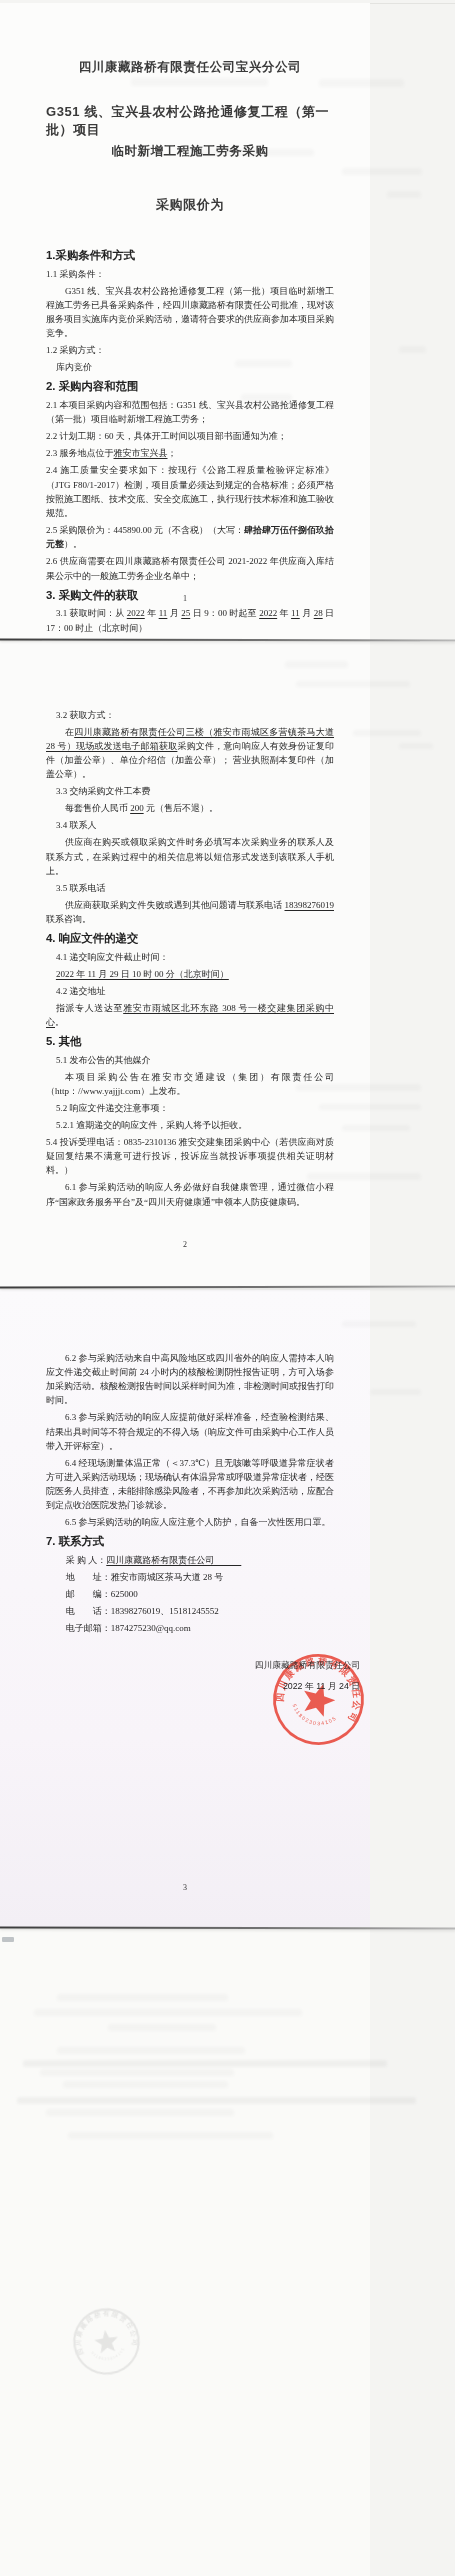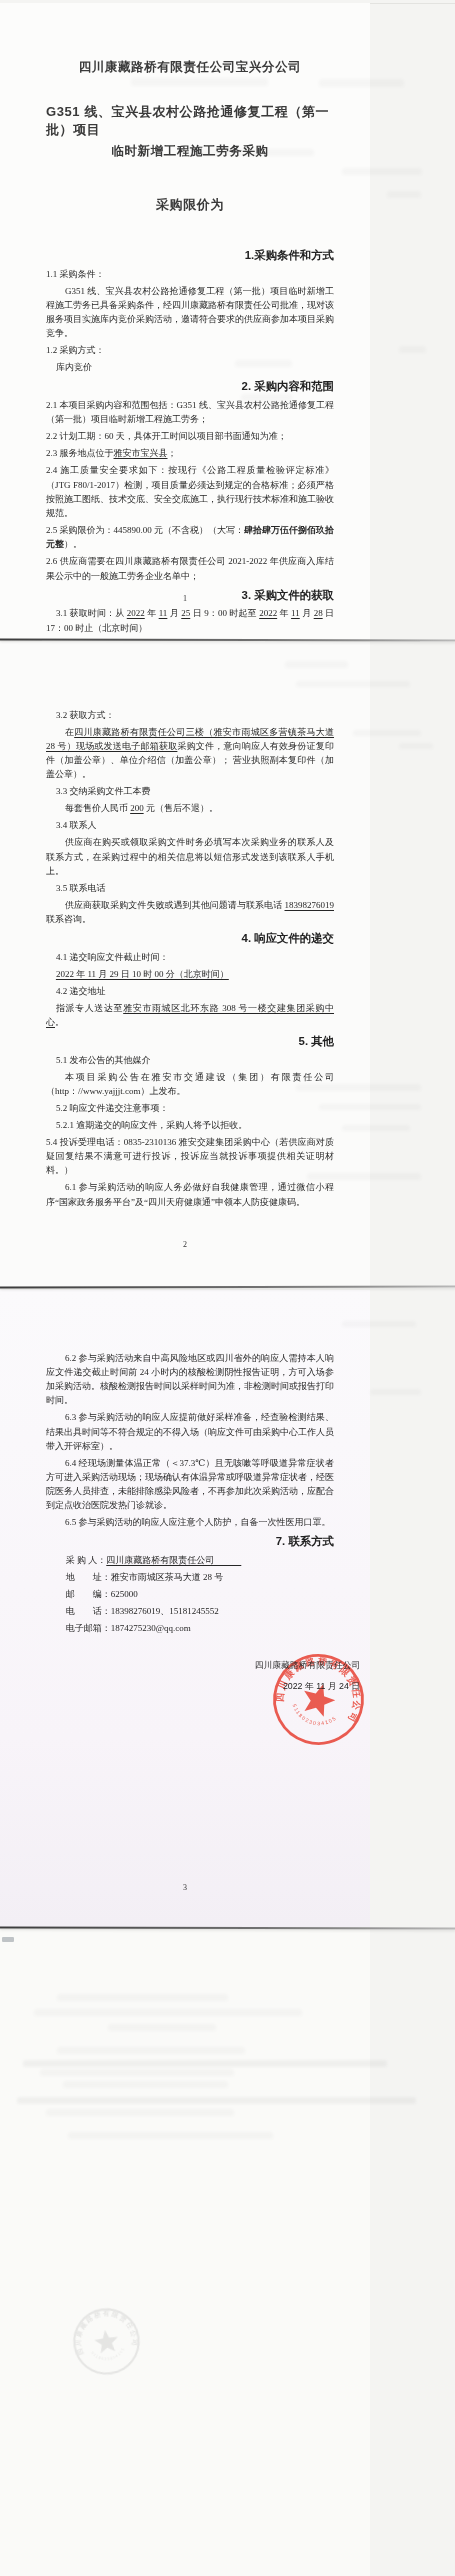--- a/index.html
+++ b/index.html
@@ -27,21 +27,21 @@
   .titles { padding-top:49px; }
   .title-line {
     font-family:"Liberation Sans","DejaVu Sans",sans-serif; font-weight:600;
     color:#3a3a3a; height:30px; display:flex; align-items:center; justify-content:center;
     letter-spacing:0.6px;
   }
   .t-size-a { font-size:12.5px; }
   .t-size-b { font-size:13px;margin-top:24px; }
   .h {
     font-family:"Liberation Sans","DejaVu Sans",sans-serif; font-weight:700;
-    font-size:11.4px; line-height:18px; margin:1.7px 0 1.7px; color:#222; text-align:right;
+    font-size:11.4px; line-height:18px; margin:1.7px 0 1.7px; color:#222; text-align:left;
   }
   .sp1 { height:24px; }
   .p { font-size:9px; line-height:14.2px; margin:2.8px 0; text-align:justify; }
   .i1 { text-indent:1.1em; }
   .i2 { text-indent:2.1em; }
   .u { text-decoration:underline; text-underline-offset:1.7px; }
   .b { font-weight:bold; }
   .pageno { position:absolute; left:0; width:100%; text-align:center; font-size:8px; color:#333; }
   #pn1 { top:591px; } #pn2 { top:598px; } #pn3 { top:593px; }
 

